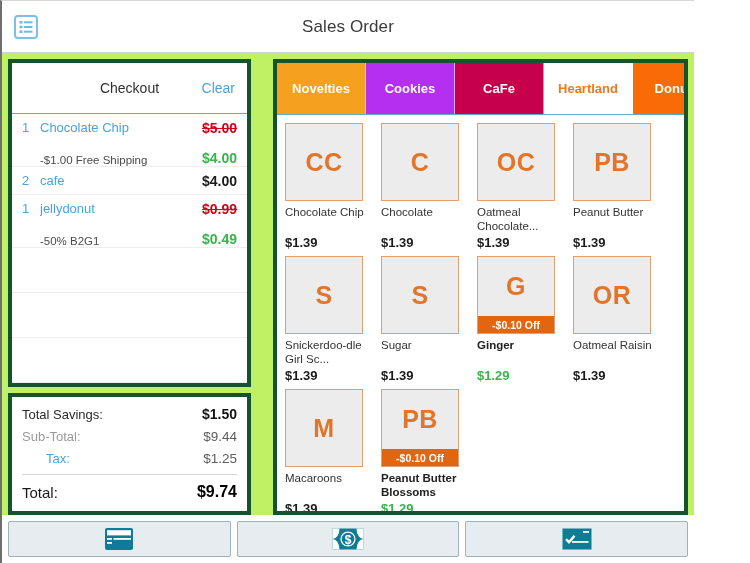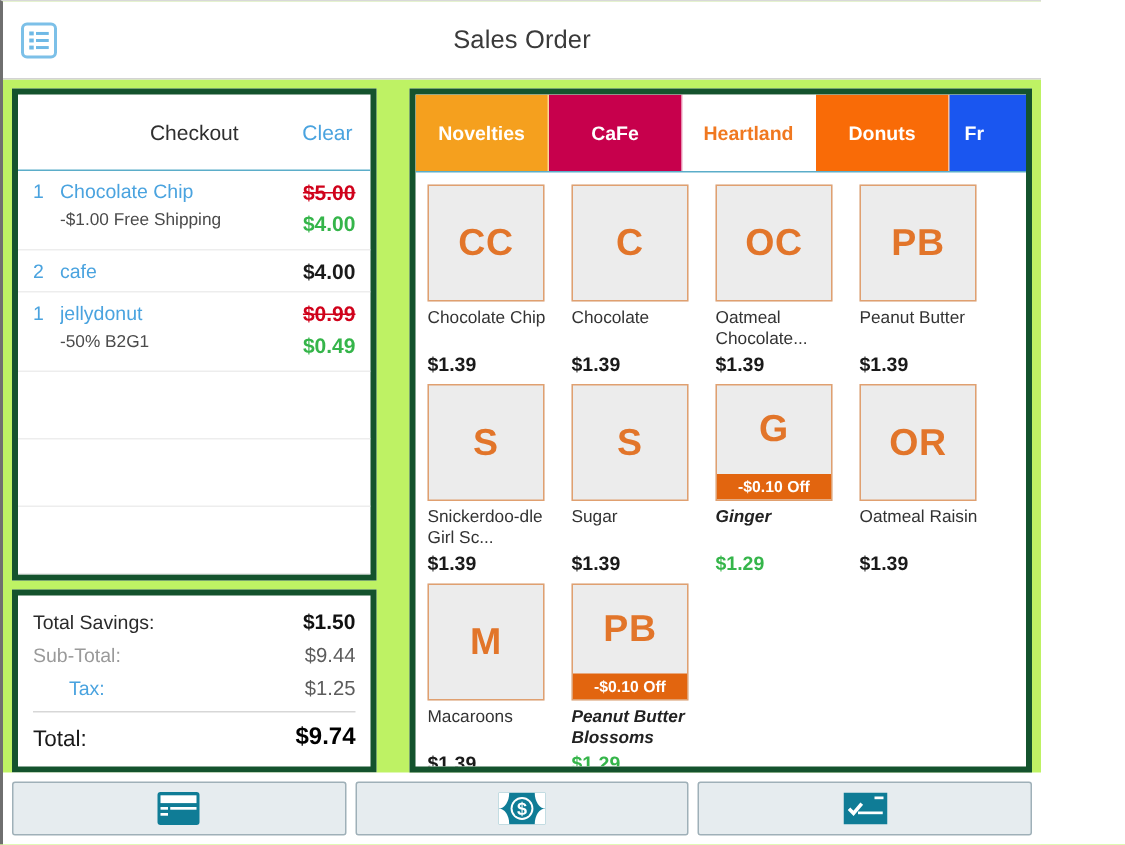--- a/index.html
+++ b/index.html
@@ -153,21 +153,21 @@
     font-weight: bold;
     white-space: nowrap;
   }
   .item-price.struck {
     color: #d0021b;
     text-decoration: line-through;
     text-decoration-color: #d0021b;
   }
   .line-sub {
     display: flex;
-    align-items: flex-start;
+    align-items: flex-end;
     height: 25px;
     padding-left: 18px;
     box-sizing: border-box;
   }
   .sub-label {
     flex: 1 1 auto;
     font-size: 11.5px;
     color: #4b4b4b;
     white-space: nowrap;
     overflow: hidden;
@@ -302,21 +302,21 @@
     white-space: nowrap;
   }
   .tile-name {
     margin-top: 4px;
     font-size: 11.5px;
     line-height: 14px;
     color: #333333;
     height: 28px;
     overflow: hidden;
   }
-  .tile-name.bold { font-weight: bold; color: #222; font-style: italic; }
+  .tile-name.bold { font-weight: bold; color: #222; }
   .tile-price {
     margin-top: 2px;
     font-size: 13px;
     font-weight: bold;
     color: #1a1a1a;
   }
   .tile-price.sale { color: #35b54a; }
 
   
   .paybar {
@@ -424,20 +424,23 @@
           <span class="t-val">$9.74</span>
         </div>
       </div>
     </div>
 
     <div class="prod-col">
       <div class="panel prod-panel">
         <div class="tabs" id="tabs">
             <div class="tab" style="background: rgb(245, 160, 30);">
               <span>Novelties</span>
+            </div>
+            <div class="tab" style="background: rgb(181, 47, 240);">
+              <span>Cookies</span>
             </div>
             <div class="tab" style="background: rgb(199, 0, 76);">
               <span>CaFe</span>
             </div>
             <div class="tab selected" style="background: rgb(255, 255, 255);">
               <span>Heartland</span>
             </div>
             <div class="tab" style="background: rgb(249, 107, 7);">
               <span>Donuts</span>
             </div>

